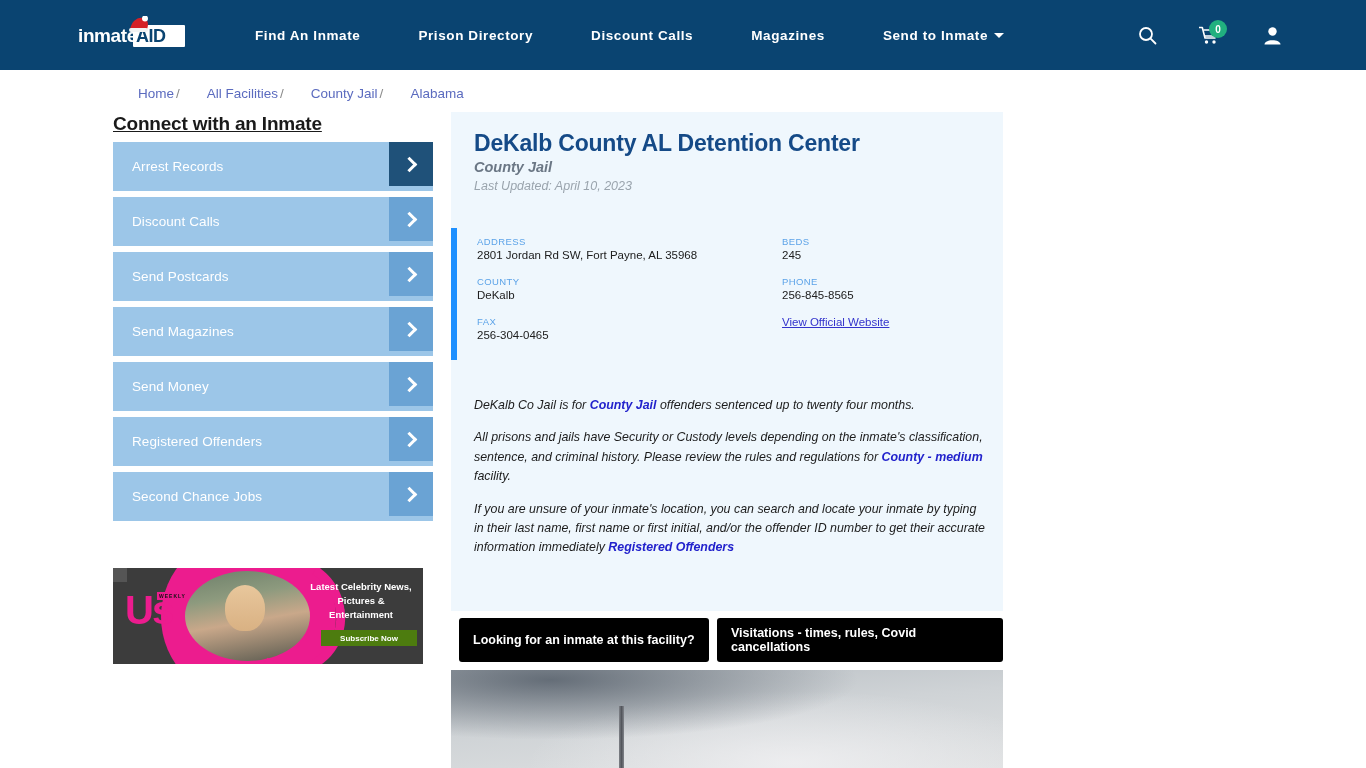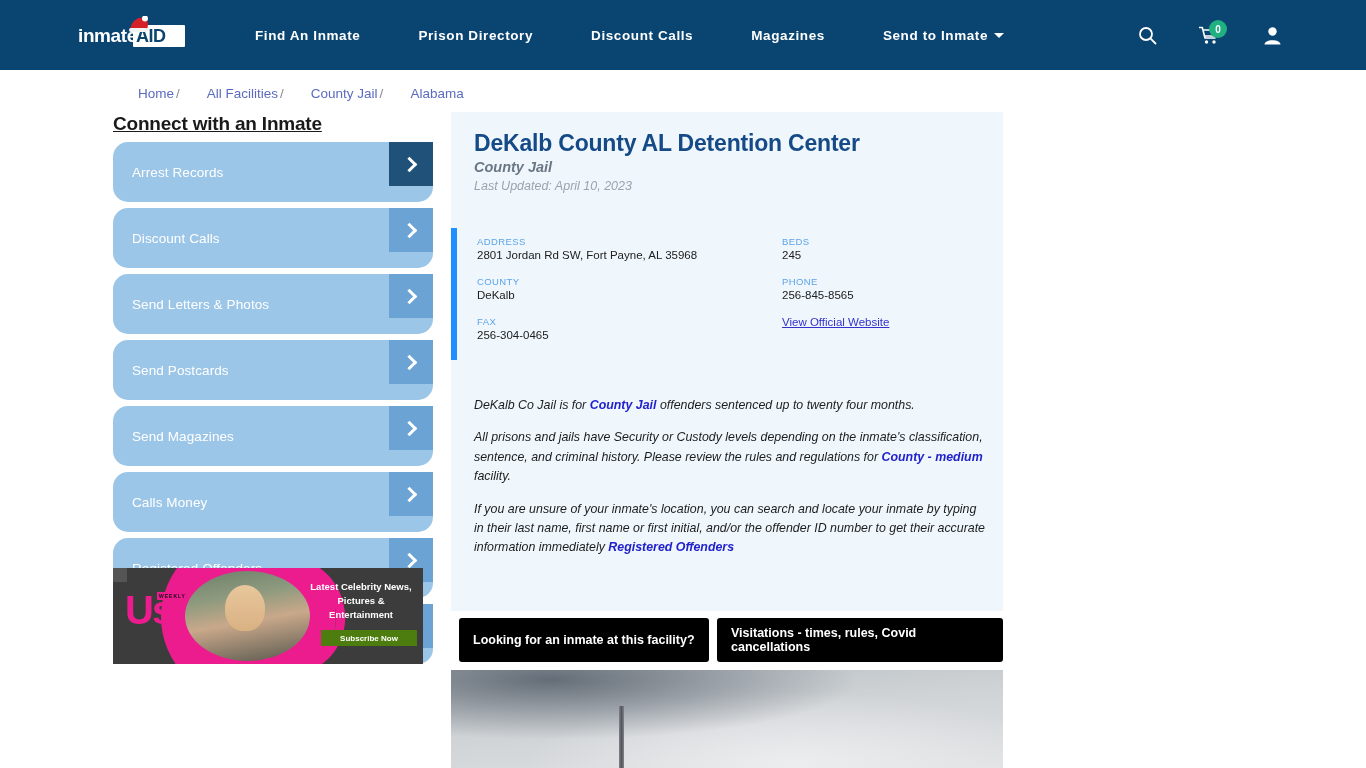--- a/index.html
+++ b/index.html
@@ -81,23 +81,23 @@
   .breadcrumb .sep { color: #8a8a8a; margin: 0 2px; }
 
   
   .sidebar-title {
     position: absolute; left: 113px; top: 113px;
     font-size: 19px; font-weight: bold; color: #1a1a1a;
     text-decoration: underline; letter-spacing: -0.2px;
   }
   .side-menu { position: absolute; left: 113px; top: 142px; width: 320px; }
   .side-item {
-    position: relative; height: 60px; width: 320px;
+    position: relative; height: 49px; width: 320px;
     background: #9cc6e8; margin-bottom: 6px;
-    display: flex; align-items: center; cursor: pointer; border-radius: 15px;
+    display: flex; align-items: center; cursor: pointer;
   }
   .side-label {
     color: #ffffff; font-size: 13.5px; margin-left: 19px;
     letter-spacing: 0.1px;
   }
   .side-arrow {
     position: absolute; right: 0; top: 0;
     width: 44px; height: 44px;
     background: #6aa3d4;
     display: flex; align-items: center; justify-content: center;
@@ -323,39 +323,33 @@
         <span class="chev"></span>
       </span>
   </div>
   <div class="side-item">
     <span class="side-label">Discount Calls</span>
     <span class="side-arrow">
         <span class="chev"></span>
       </span>
   </div>
   <div class="side-item">
-    <span class="side-label">Send Letters &amp; Photos</span>
-    <span class="side-arrow">
-        <span class="chev"></span>
-      </span>
-  </div>
-  <div class="side-item">
     <span class="side-label">Send Postcards</span>
     <span class="side-arrow">
         <span class="chev"></span>
       </span>
   </div>
   <div class="side-item">
     <span class="side-label">Send Magazines</span>
     <span class="side-arrow">
         <span class="chev"></span>
       </span>
   </div>
   <div class="side-item">
-    <span class="side-label">Calls Money</span>
+    <span class="side-label">Send Money</span>
     <span class="side-arrow">
         <span class="chev"></span>
       </span>
   </div>
   <div class="side-item">
     <span class="side-label">Registered Offenders</span>
     <span class="side-arrow">
         <span class="chev"></span>
       </span>
   </div>

